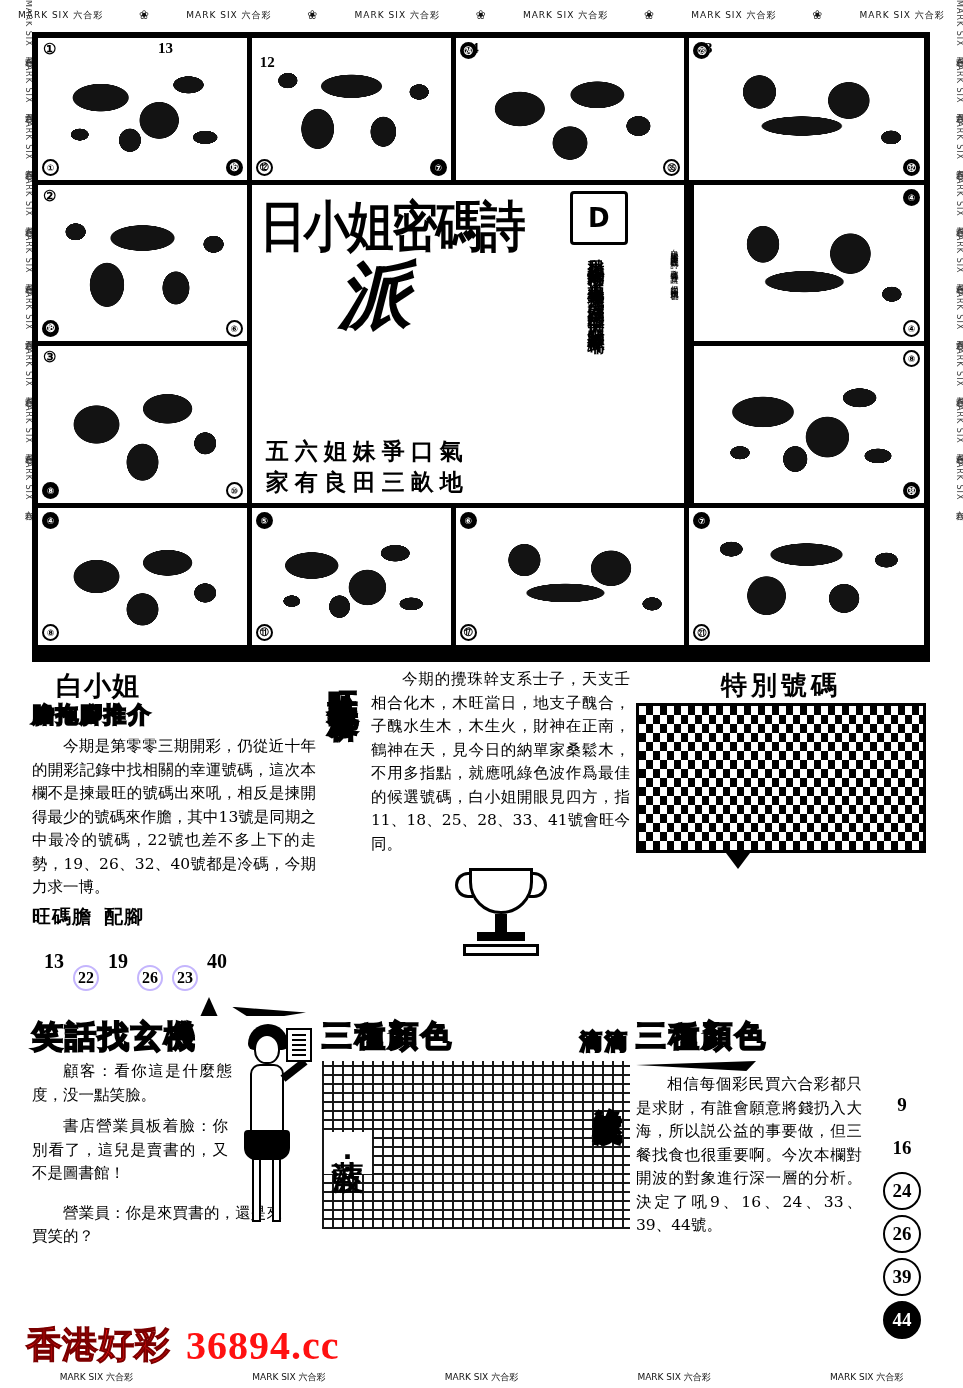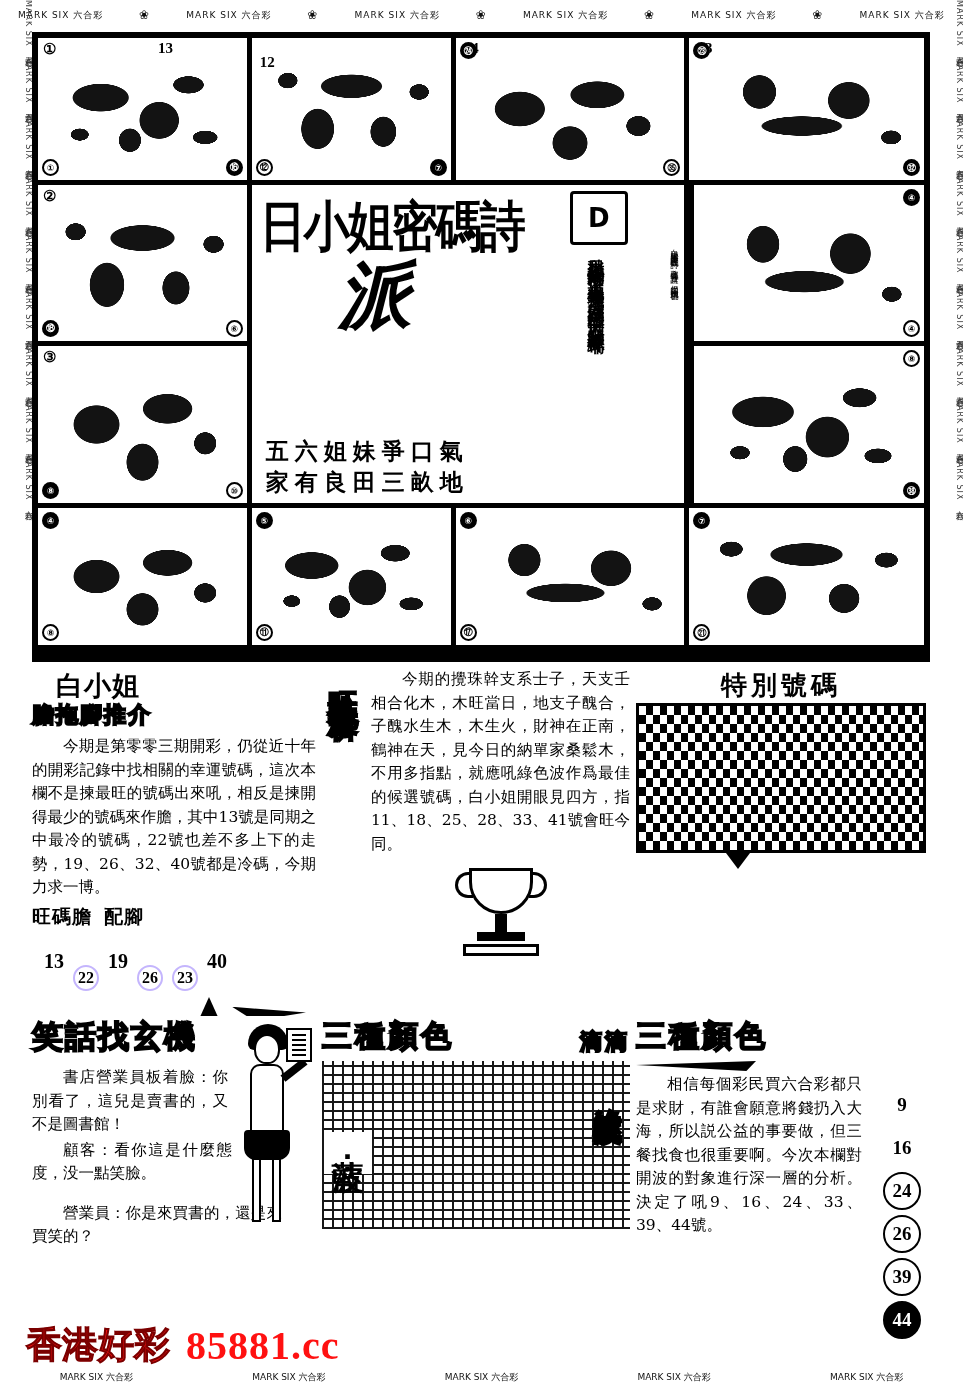--- a/index.html
+++ b/index.html
@@ -604,22 +604,22 @@
       <div style="position:absolute;right:0;top:2px;" class="lady">
         <div class="hair"></div>
           <div class="head"></div>
           <div class="body"></div>
         <div class="arm"></div>
           <div class="book"></div>
         <div class="skirt"></div>
           <div class="legl"></div>
           <div class="legr"></div>
       </div>
+      <div class="body-cn" style="width:200px;margin-top:2px;text-indent:2em;">顧客：看你這是什麼態度，没一點笑臉。</div>
       <div class="body-cn" style="width:196px;margin-top:8px;text-indent:2em;">書店營業員板着臉：你別看了，這兒是賣書的，又不是圖書館！</div>
-      <div class="body-cn" style="width:200px;margin-top:2px;text-indent:2em;">顧客：看你這是什麼態度，没一點笑臉。</div>
       <div class="body-cn" style="width:250px;margin-top:16px;text-indent:2em;">營業員：你是來買書的，還是來買笑的？</div>
     </div>
 
     <div class="panel bluewave" style="width:308px;">
       <div style="display:flex;align-items:flex-end;justify-content:space-between;">
         <div class="bw-title">三種顏色</div>
         <div class="bw-title" style="font-size:22px;">滴滴</div>
       </div>
       <div class="bw-grid"></div>
       <div class="bw-vert">藍波：</div>
@@ -642,21 +642,21 @@
         <div class="ball">26</div>
         <div class="ball">39</div>
         <div class="ball dark">44</div>
       </div>
     </div>
   </div>
 </div>
 
 <div class="footer-mark">
   <span class="fm-cn">香港好彩</span>
-  <span class="fm-url">85881.cc</span>
+  <span class="fm-url">36894.cc</span>
 </div>
 
 <div class="botstrip">
   <span>MARK SIX 六合彩</span>
   <span>MARK SIX 六合彩</span>
   <span>MARK SIX 六合彩</span>
   <span>MARK SIX 六合彩</span>
   <span>MARK SIX 六合彩</span>
 </div>
 

